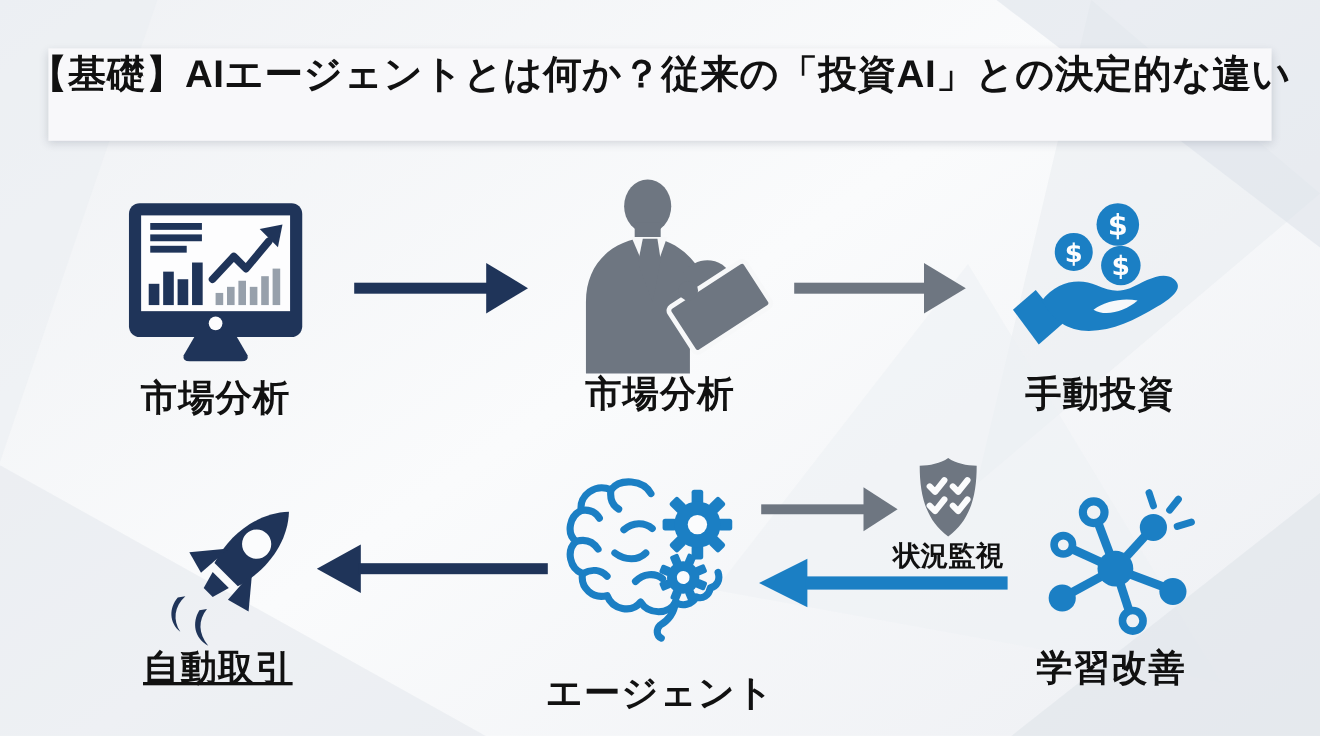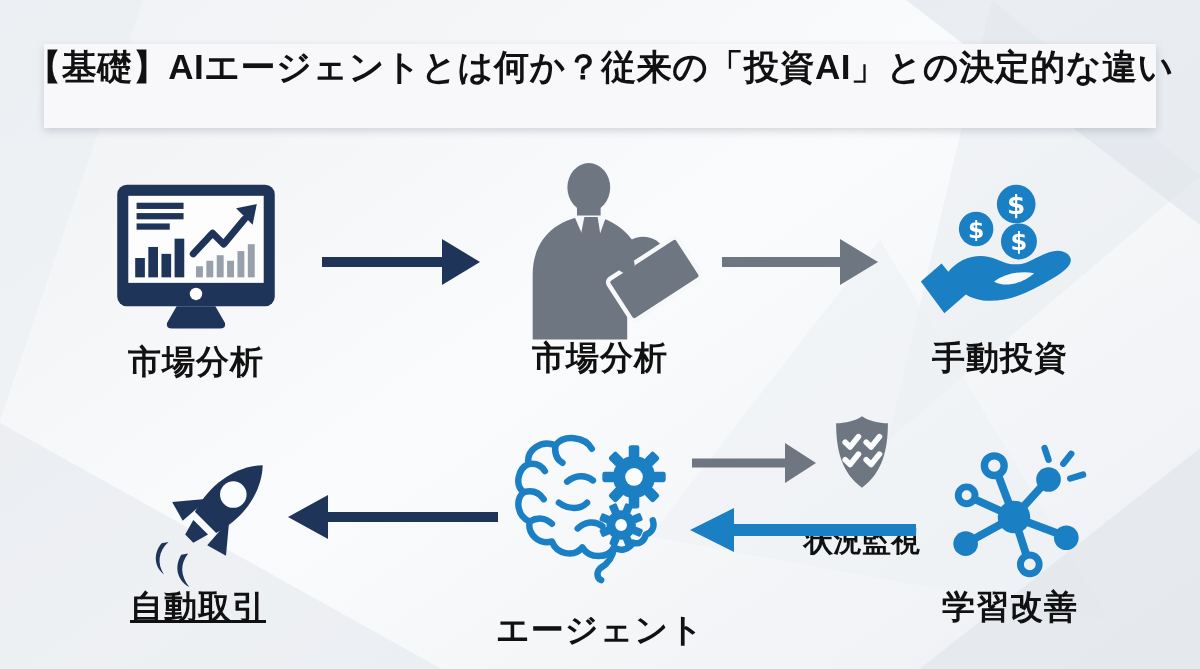--- a/index.html
+++ b/index.html
@@ -37,21 +37,21 @@
     font-size:35px;font-weight:900;color:var(--text);
     letter-spacing:.5px;white-space:nowrap;
   }
 
   .abs{position:absolute;}
   .label{
     position:absolute;text-align:center;
     font-size:33px;font-weight:900;color:var(--text);letter-spacing:1px;
     white-space:nowrap;
   }
-  .label-small{font-size:29px;letter-spacing:0;margin-top:33px;}
+  .label-small{font-size:25px;letter-spacing:0;}
   svg{display:block;overflow:visible;}
 </style>
 </head>
 <body>
 
 <div class="bgpoly p6"></div>
 <div class="bgpoly p2"></div>
 <div class="bgpoly p1"></div>
 <div class="bgpoly p5"></div>
 <div class="bgpoly p3"></div>

